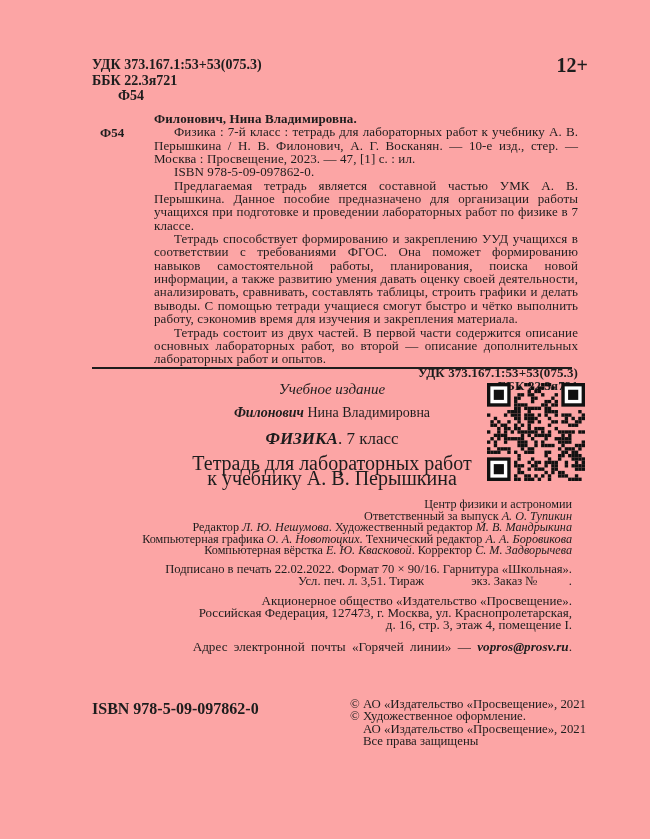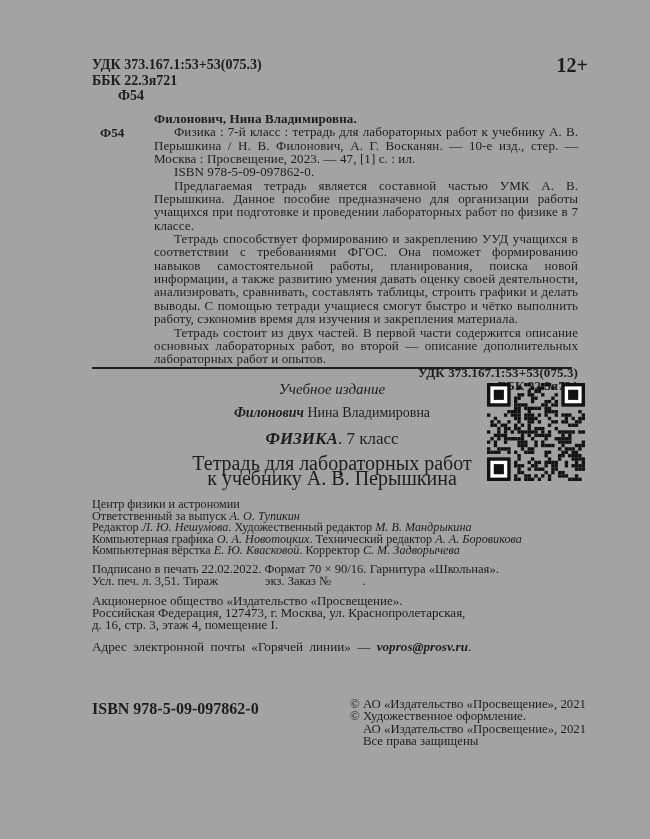--- a/index.html
+++ b/index.html
@@ -1,17 +1,17 @@
 <!DOCTYPE html>
 <html lang="ru"><head>
 <meta charset="utf-8">
 <style>
   html,body{margin:0;padding:0;background:#ffffff;}
   .page{
-    position:relative;width:650px;height:839px;background:#a3a3a3;
+    position:relative;width:650px;height:839px;background:#fca5a5;
     font-family:"Liberation Serif","DejaVu Serif",serif;color:#1d1d1d;
     overflow:hidden;
   }
   .b{font-weight:bold;font-style:italic;}
   .i{font-style:italic;}
   .pre{white-space:pre;}
 
   
   .topcode{position:absolute;left:92px;top:57px;font-size:14px;line-height:15.5px;font-weight:bold;}
   .topcode .code-line{padding-left:26px;}
@@ -30,21 +30,21 @@
   
   .edition{position:absolute;left:92px;top:381px;width:480px;text-align:center;}
   .edition .kind{font-style:italic;font-size:15px;margin-bottom:8px;}
   .edition .authors .ln{font-size:14px;line-height:14.3px;}
   .edition .title{font-size:17px;margin-top:9px;margin-bottom:7px;}
   .edition .subtitle .ln{font-size:20px;line-height:15px;}
 
   .qr{position:absolute;left:487px;top:383px;width:98px;height:98px;}
 
   
-  .lower{position:absolute;left:92px;top:499px;width:480px;text-align:left;}
+  .lower{position:absolute;left:92px;top:499px;width:480px;text-align:right;}
   .credits .ln{font-size:12.2px;line-height:11.5px;}
   .print-info{margin-top:6px;}
   .print-info .ln{font-size:12.6px;line-height:12px;}
   .pub{margin-top:8px;}
   .pub .ln{font-size:13px;line-height:12.4px;}
   .email{margin-top:7px;font-size:13.2px;word-spacing:3px;}
 
   
   .isbn-bottom{position:absolute;left:92px;top:700px;font-size:16px;font-weight:bold;}
   .copyright{position:absolute;left:350px;top:698px;font-size:12.8px;}

